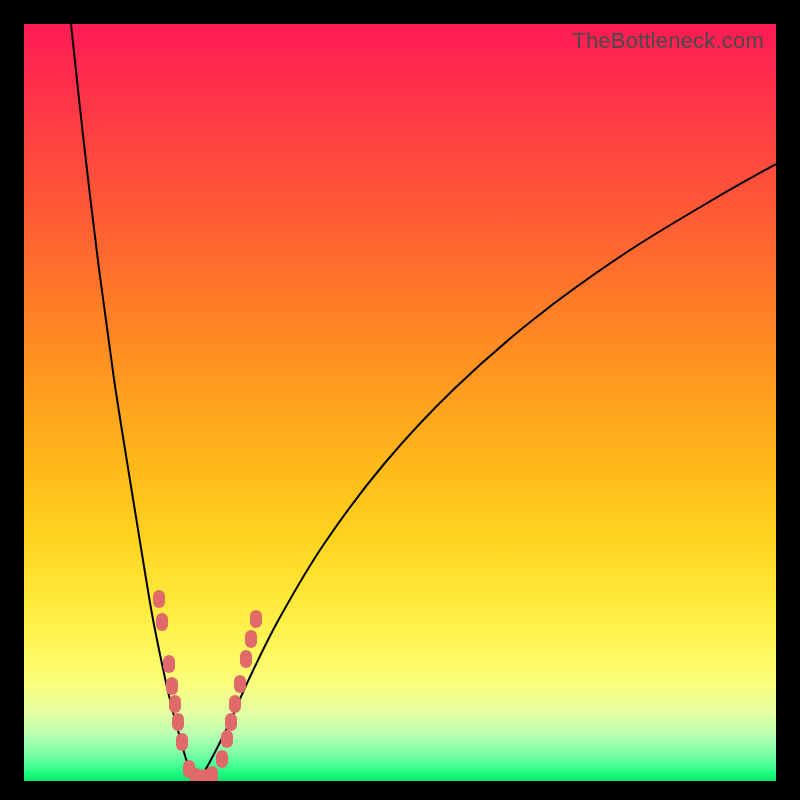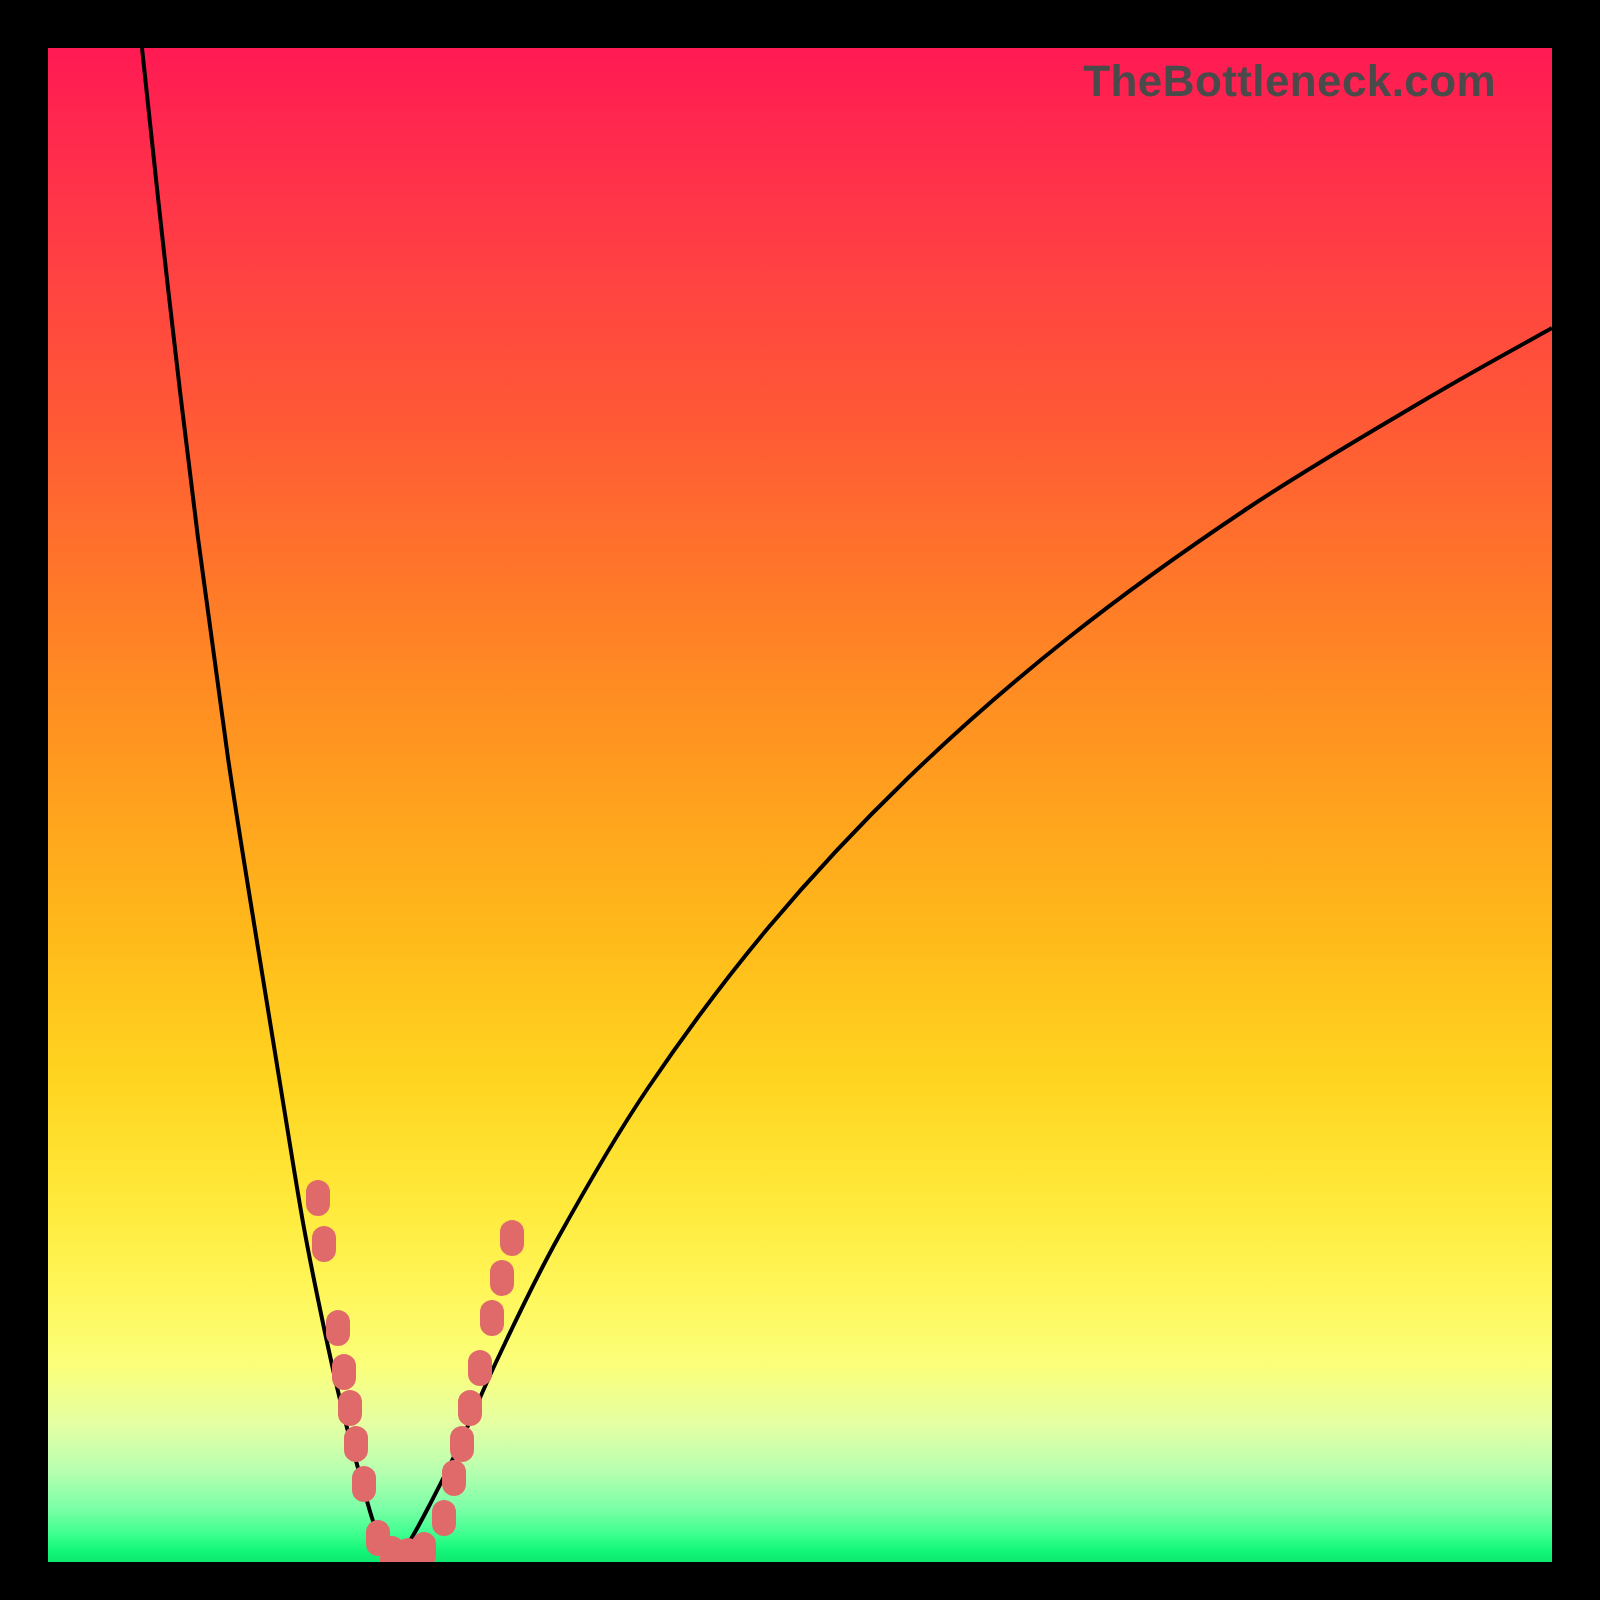--- a/index.html
+++ b/index.html
@@ -45,24 +45,24 @@
       #b7ffb0 94%,
       #7affa6 96.5%,
       #3cff8e 98.2%,
       #14f77a 99.2%,
       #0de96e 100%
     );
   }
   .watermark {
     position: absolute;
     top: 4px;
-    right: 28px;
+    right: 12px;
     color: #4a4a4a;
     font-size: 22px;
-    font-weight: 700;
+    font-weight: 400;
     letter-spacing: 0.2px;
     user-select: none;
     text-align: center;
   }
   svg.curves {
     position: absolute;
     left: 0; top: 0;
     width: 100%;
     height: 100%;
   }

